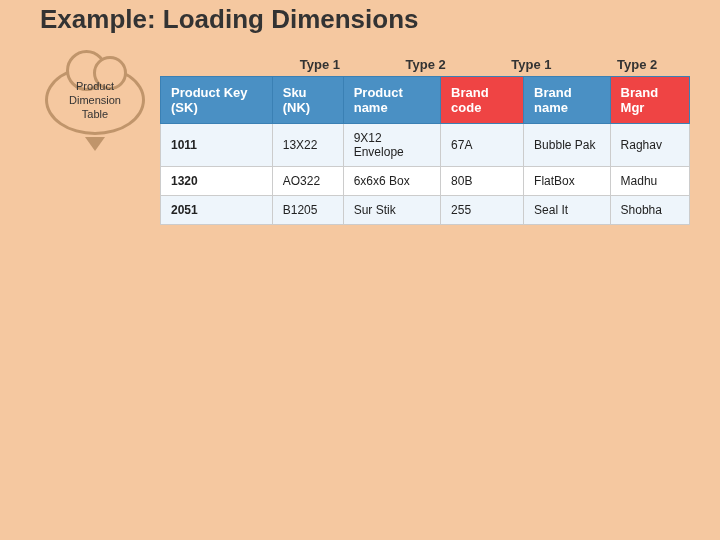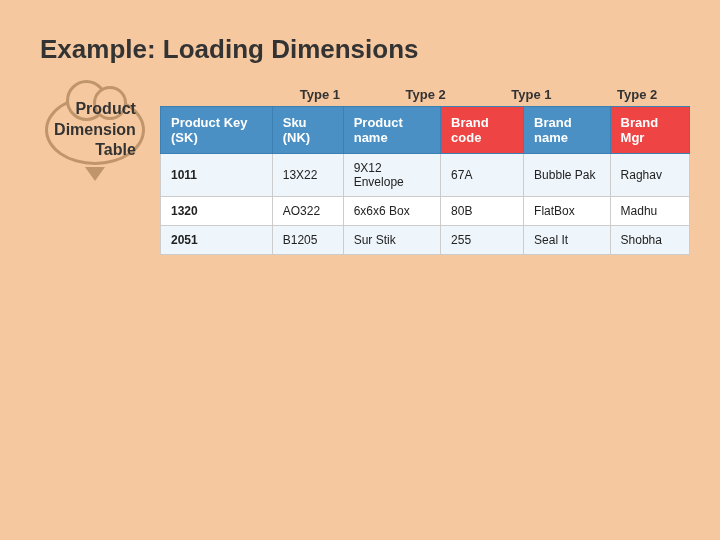--- a/index.html
+++ b/index.html
@@ -9,21 +9,21 @@
       height: 540px;
       background: #f5c8a0;
       font-family: Arial, sans-serif;
       overflow: hidden;
     }
 
     .slide {
       width: 720px;
       height: 540px;
       background: #f5c8a0;
-      padding: 34px 30px;
+      padding: 4px 30px;
     }
 
     .title {
       font-size: 26px;
       font-weight: 600;
       color: #333;
       margin-bottom: 20px;
       padding-left: 10px;
     }
 
@@ -65,24 +65,23 @@
       width: 28px;
       height: 28px;
       background: #f5c8a0;
       border: 3px solid #c0956b;
       border-radius: 50%;
     }
 
     .cloud-inner {
       position: relative;
       z-index: 1;
-      font-size: 16px;
-      font-weight: bold;
+      font-size: 11px;
+      font-weight: normal;
       line-height: 1.3;
-      text-align: right;
     }
 
     .arrow-down {
       width: 0;
       height: 0;
       border-left: 10px solid transparent;
       border-right: 10px solid transparent;
       border-top: 14px solid #c0956b;
       margin-top: 2px;
     }

